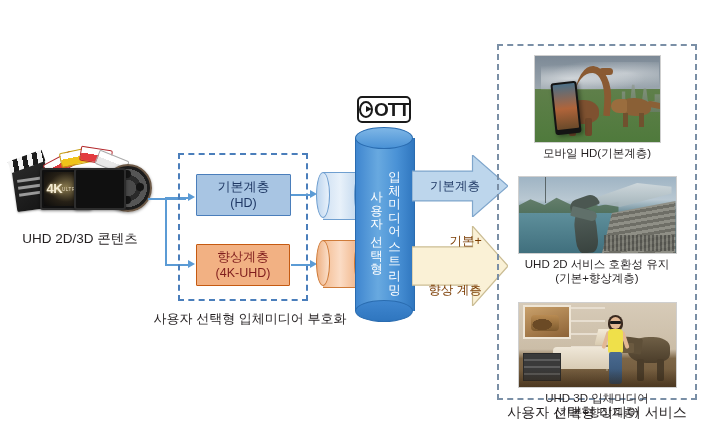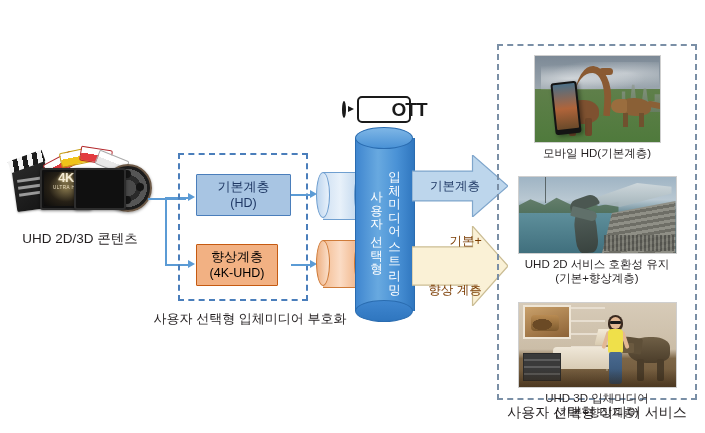--- a/index.html
+++ b/index.html
@@ -78,21 +78,21 @@
     border: 2px solid #2d2d2d;
     border-radius: 3px;
     box-shadow: 0 1px 3px rgba(0,0,0,.45);
     overflow: hidden;
   }
   .art-tv.left  { left: 28px; }
   .art-tv.right { left: 62px; }
   .art-tv .screen {
     position: absolute; inset: 2px;
     background: radial-gradient(ellipse at 50% 45%, #8a7a4e 0%, #262016 55%, #0b0b0b 100%);
-    display: flex; flex-direction: column; align-items: center; justify-content: flex-start;
+    display: flex; flex-direction: row; align-items: center; justify-content: flex-end;
   }
   .art-tv .k {
     font-family: "Liberation Sans", sans-serif;
     font-weight: bold; font-size: 13px; line-height: 12px;
     color: #f3ead2; letter-spacing: -0.5px;
     text-shadow: 0 0 3px rgba(255,230,160,.8);
   }
   .art-tv .u {
     font-size: 4.5px; letter-spacing: .5px; color: #e8dcc0; margin-top: 1px;
   }
@@ -133,22 +133,22 @@
     display: flex; flex-direction: column;
     align-items: center; justify-content: center;
     font-size: 13px; line-height: 16px;
     border-radius: 1px;
   }
   #base-layer-box {
     left: 196px; top: 174px; width: 95px; height: 42px;
     background: #a8c5e3; border: 1px solid #4a7ebb; color: #1f3864;
   }
   #enh-layer-box {
-    left: 196px; top: 244px; width: 82px; height: 42px;
-    background: #f2b183; border: 1px solid #c55a11; color: #000000;
+    left: 196px; top: 244px; width: 94px; height: 42px;
+    background: #f2b183; border: 1px solid #c55a11; color: #7f1d1d;
   }
   .layer-box span:first-child { font-size: 13px; }
   .layer-box span:last-child { font-size: 12.5px; }
 
   
   .mini-cyl { position: absolute; }
   .mini-cyl .body {
     position: absolute; left: 7px; top: 0; width: 38px; height: 100%;
     background: linear-gradient(90deg,#cfe0f2 0%, #e8f1fa 45%, #bcd4ec 100%);
     border-top: 1px solid #6f9fd0; border-bottom: 1px solid #6f9fd0;
@@ -218,21 +218,20 @@
   #ott-badge .o::after {
     content: ""; position: absolute; left: 4.5px; top: 3px;
     border-top: 3.5px solid transparent;
     border-bottom: 3.5px solid transparent;
     border-left: 6px solid #1a1a1a;
   }
   #ott-badge .tt {
     font-family: "Liberation Sans", sans-serif;
     font-weight: bold; font-size: 19px; line-height: 19px; color: #1a1a1a;
     letter-spacing: -1px;
-    padding-left: 45px;
   }
 
   
   .big-arrow {
     position: absolute;
     display: flex; align-items: center; justify-content: center;
     text-align: center;
     font-size: 12.5px; line-height: 15px;
     box-sizing: border-box;
   }

